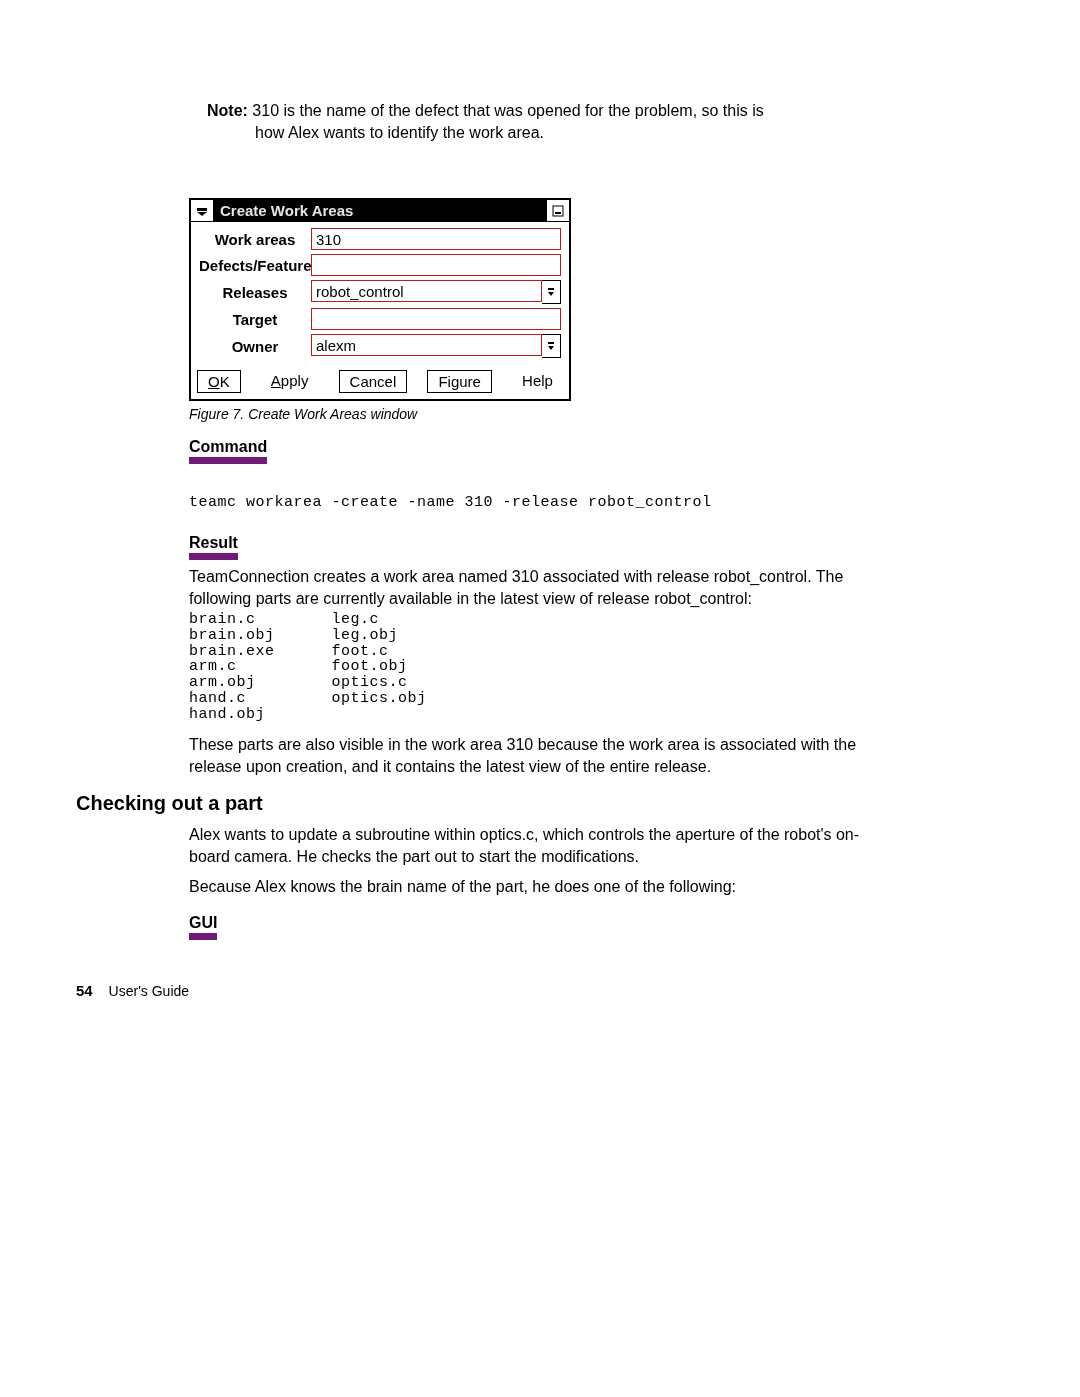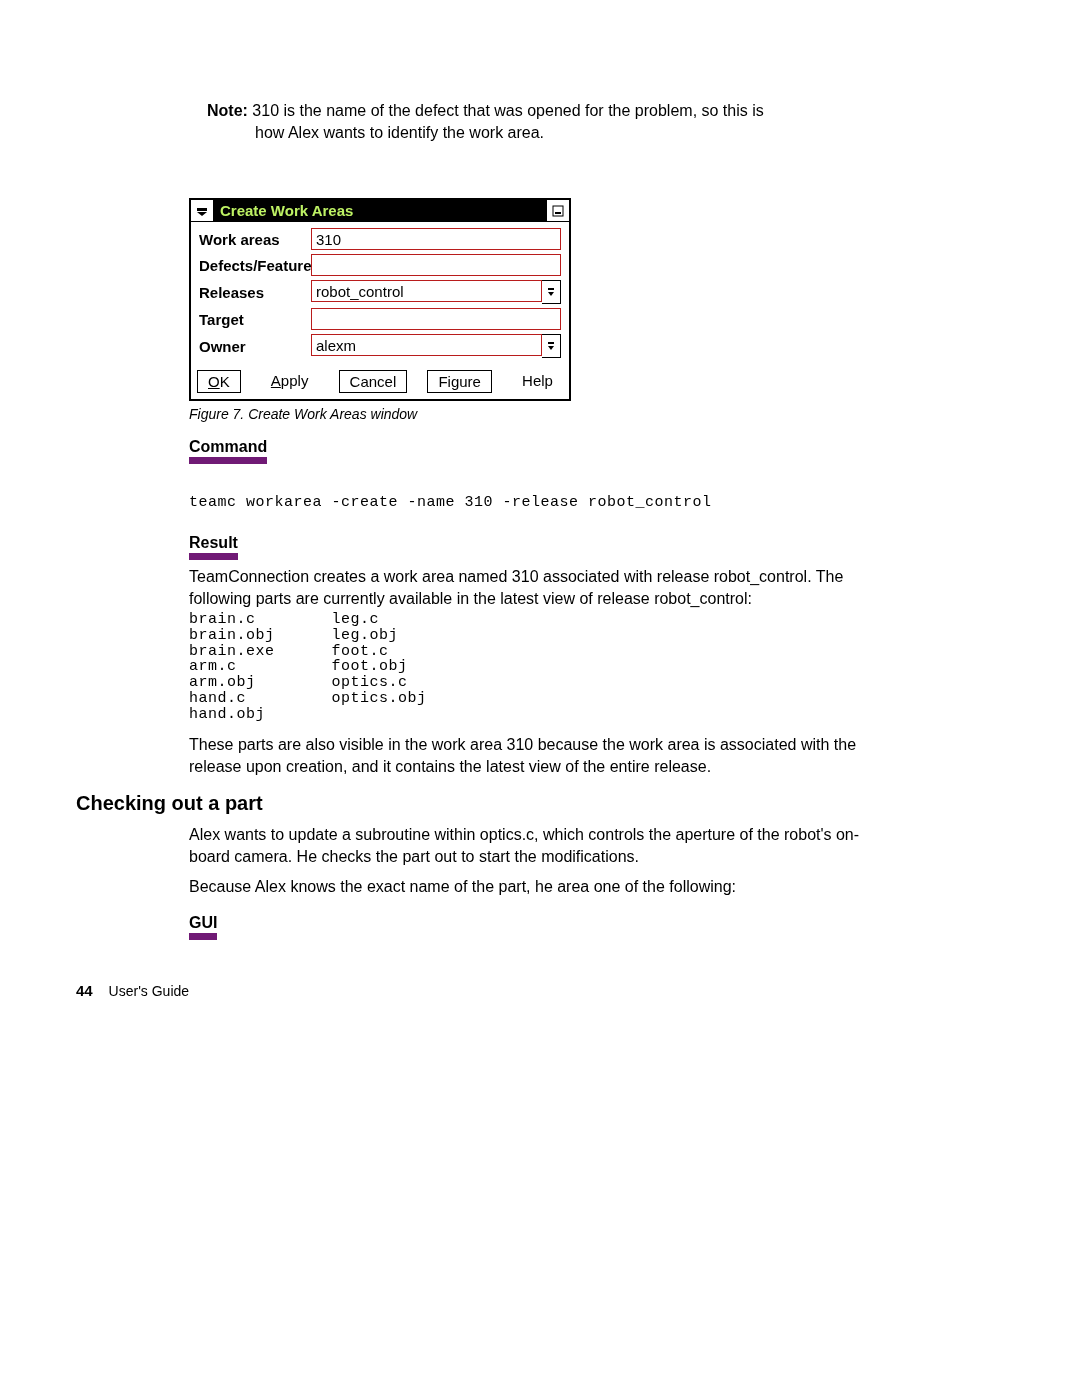--- a/index.html
+++ b/index.html
@@ -52,21 +52,21 @@
     border-right: 1px solid #000;
     display: flex;
     align-items: center;
     justify-content: center;
     background: #fff;
   }
   .titlebar .sysbtn svg { display: block; }
   .titlebar .title {
     flex: 1;
     background: #000;
-    color: #bef264;
+    color: #e5e5e5;
     font-weight: bold;
     font-size: 15px;
     padding: 2px 6px;
   }
   .titlebar .minbtn {
     width: 22px;
     border-left: 1px solid #000;
     display: flex;
     align-items: center;
     justify-content: center;
@@ -78,20 +78,21 @@
   .form-row {
     display: flex;
     align-items: center;
     margin-bottom: 4px;
     font-size: 15px;
   }
   .form-row .lbl {
     width: 112px;
     font-weight: bold;
     white-space: nowrap;
+    text-align: center;
   }
   .form-row .fld {
     flex: 1;
     display: flex;
   }
   .tf {
     flex: 1;
     border: 1px solid #b91c1c;
     height: 20px;
     padding: 0 4px;
@@ -332,24 +333,24 @@
 brain.exe      foot.c
 arm.c          foot.obj
 arm.obj        optics.c
 hand.c         optics.obj
 hand.obj       
 </div>
   <div class="p-result2">These parts are also visible in the work area 310 because the work area is associated with the release upon creation, and it contains the latest view of the entire release.</div>
 
   <div class="h2">Checking out a part</div>
   <div class="p-check1">Alex wants to update a subroutine within optics.c, which controls the aperture of the robot's on-board camera. He checks the part out to start the modifications.</div>
-  <div class="p-check2">Because Alex knows the exact name of the part, he area one of the following:</div>
+  <div class="p-check2">Because Alex knows the brain name of the part, he does one of the following:</div>
 
   <div class="hd-gui">
     <span class="section-underline">GUI</span>
   </div>
 
   <div class="footer">
-    <span class="pn">44</span>
+    <span class="pn">54</span>
     <span>User's Guide</span>
   </div>
 
 </div>
 
 </body></html>

